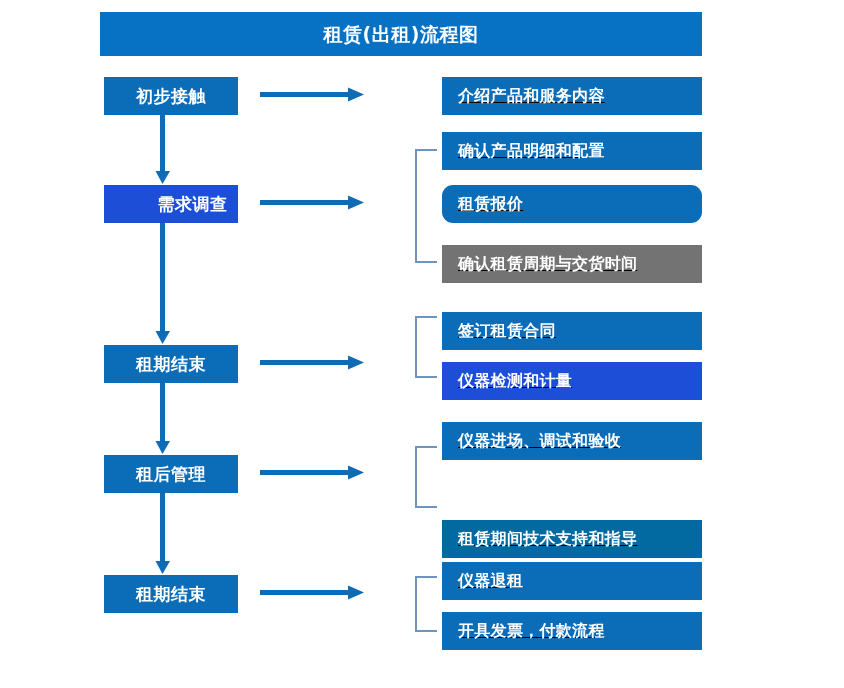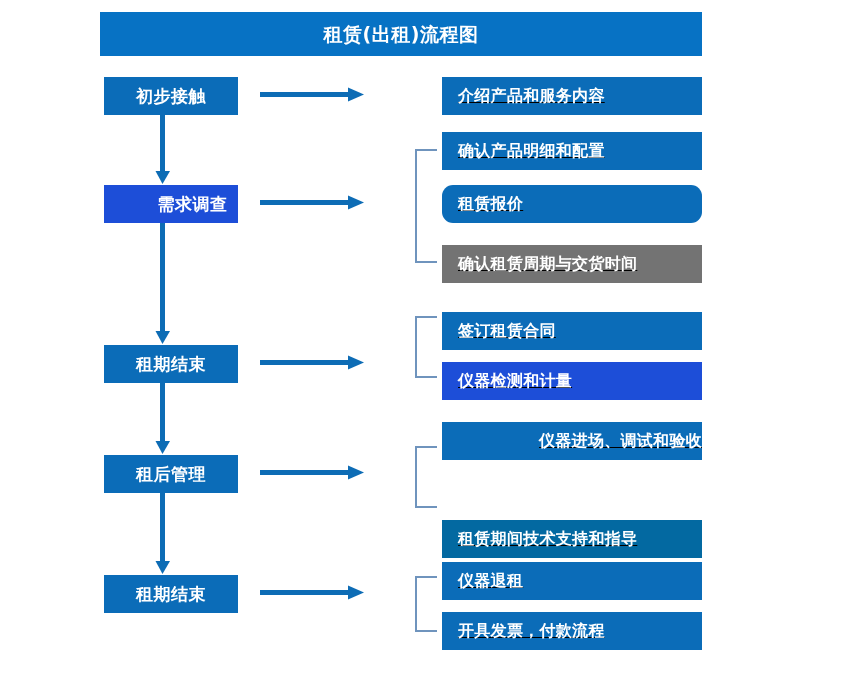--- a/index.html
+++ b/index.html
@@ -220,21 +220,21 @@
       </div>
       <div class="detail-box" style="top: 245px; background: #737373; text-align: center;">
         <span class="detail-text">确认租赁周期与交货时间</span>
       </div>
       <div class="detail-box" style="top: 312px; background: rgb(11, 108, 184);">
         <span class="detail-text">签订租赁合同</span>
       </div>
       <div class="detail-box" style="top: 362px; background: #1d4ed8;">
         <span class="detail-text">仪器检测和计量</span>
       </div>
-      <div class="detail-box" style="top: 422px; background: rgb(11, 108, 184); justify-content: flex-end;">
+      <div class="detail-box" style="top: 422px; background: rgb(11, 108, 184);">
         <span class="detail-text">仪器进场、调试和验收</span>
       </div>
       <div class="detail-box" style="top: 520px; background: #0369a1;">
         <span class="detail-text">租赁期间技术支持和指导</span>
       </div>
       <div class="detail-box" style="top: 562px; background: rgb(11, 108, 184);">
         <span class="detail-text">仪器退租</span>
       </div>
       <div class="detail-box" style="top: 612px; background: rgb(11, 108, 184);">
         <span class="detail-text">开具发票，付款流程</span>

